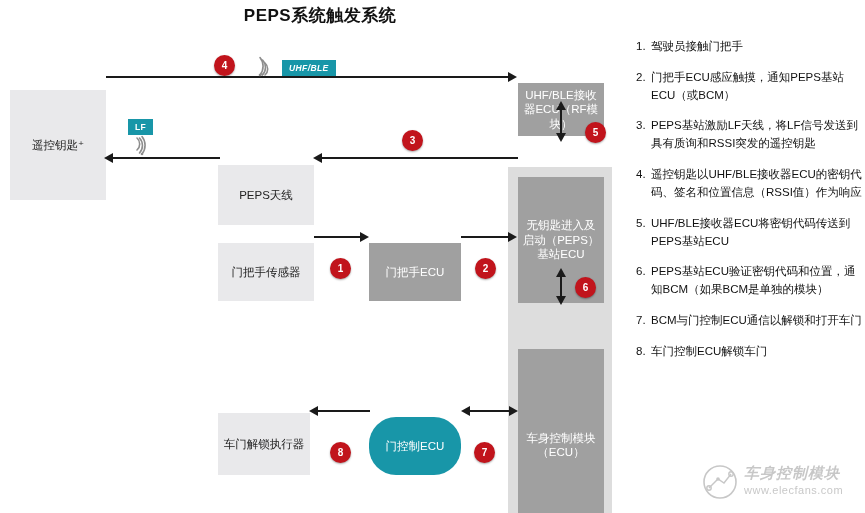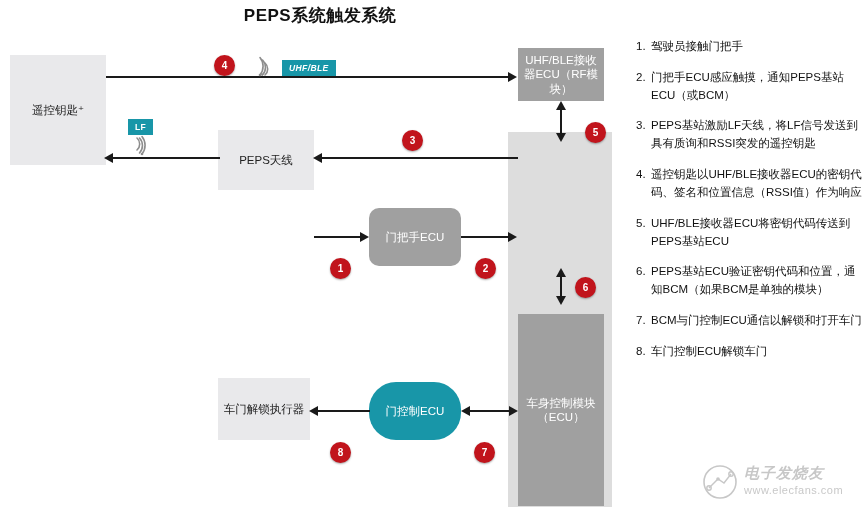--- a/index.html
+++ b/index.html
@@ -16,20 +16,21 @@
     position:absolute;left:0;top:4px;width:640px;text-align:center;
     font-size:17px;font-weight:bold;letter-spacing:.5px;color:#111;
   }
 
   
   .node{
     position:absolute;box-sizing:border-box;
     display:flex;align-items:center;justify-content:center;
     text-align:center;line-height:1.25;
     font-size:11.5px;
+    margin-top:35px;
   }
   .node .lbl{display:block;padding:0 4px;}
   .node.light{background:#e9e9eb;color:#222;}
   .node.gray {background:#a0a0a0;color:#ffffff;}
   .node.teal {background:#1896a8;color:#ffffff;}
   .node.wrap {background:#dddddd;}
 
   
   .ln{position:absolute;background:#1a1a1a;}
   .ln.h{height:2px;}
@@ -86,37 +87,43 @@
   <div class="node wrap" style="left:508px;top:132px;width:104px;height:375px;"></div>
 
   <div class="node light" style="left:218px;top:130px;width:96px;height:60px;">
     <span class="lbl">PEPS天线</span>
   </div>
 
   <div class="node light" style="left:10px;top:55px;width:96px;height:110px;">
     <span class="lbl">遥控钥匙⁺</span>
   </div>
 
-
-  <div class="node gray" style="left:369px;top:208px;width:92px;height:58px;border-radius:10px;">
+  <div class="node light" style="left:218px;top:208px;width:96px;height:58px;">
+    <span class="lbl">门把手传感器</span>
+  </div>
+
+  <div class="node gray" style="left:369px;top:208px;width:92px;height:58px;">
     <span class="lbl">门把手ECU</span>
   </div>
 
   <div class="node light" style="left:218px;top:378px;width:92px;height:62px;">
     <span class="lbl">车门解锁执行器</span>
   </div>
 
   <div class="node teal" style="left:369px;top:382px;width:92px;height:58px;border-radius:27px;">
     <span class="lbl">门控制ECU</span>
   </div>
 
   <div class="node gray" style="left:518px;top:48px;width:86px;height:53px;">
     <span class="lbl">UHF/BLE接收器ECU（RF模块）</span>
   </div>
 
+  <div class="node gray" style="left:518px;top:142px;width:86px;height:126px;">
+    <span class="lbl">无钥匙进入及启动（PEPS）基站ECU</span>
+  </div>
 
   <div class="node gray" style="left:518px;top:314px;width:86px;height:192px;">
     <span class="lbl">车身控制模块（ECU）</span>
   </div>
 
   <div class="ln h" style="left:106px;top:76px;width:406px;"></div>
   <div class="ah right" style="left:508px;top:72px;"></div>
 
   <div class="ln h" style="left:108px;top:157px;width:112px;"></div>
   <div class="ah left" style="left:104px;top:153px;"></div>
@@ -215,17 +222,17 @@
   </div>
 
   <div class="wm">
     <svg width="40" height="40" viewBox="0 0 40 40">
       <circle cx="20" cy="20" r="16" fill="none" stroke="#9a9a9a" stroke-width="1.6"></circle>
       <path d="M9 26 L18 17 L24 21 L31 12" fill="none" stroke="#9a9a9a" stroke-width="1.4"></path>
       <circle cx="9" cy="26" r="2.2" fill="none" stroke="#9a9a9a" stroke-width="1.4"></circle>
       <circle cx="18" cy="17" r="1.8" fill="#9a9a9a"></circle>
       <circle cx="31" cy="12" r="2.2" fill="none" stroke="#9a9a9a" stroke-width="1.4"></circle>
     </svg>
-    <div class="wmtxt">电子发烧友</div>
+    <div class="wmtxt">车身控制模块</div>
     <div class="wmurl">www.elecfans.com</div>
   </div>
 
 </div>
 
 </body></html>

